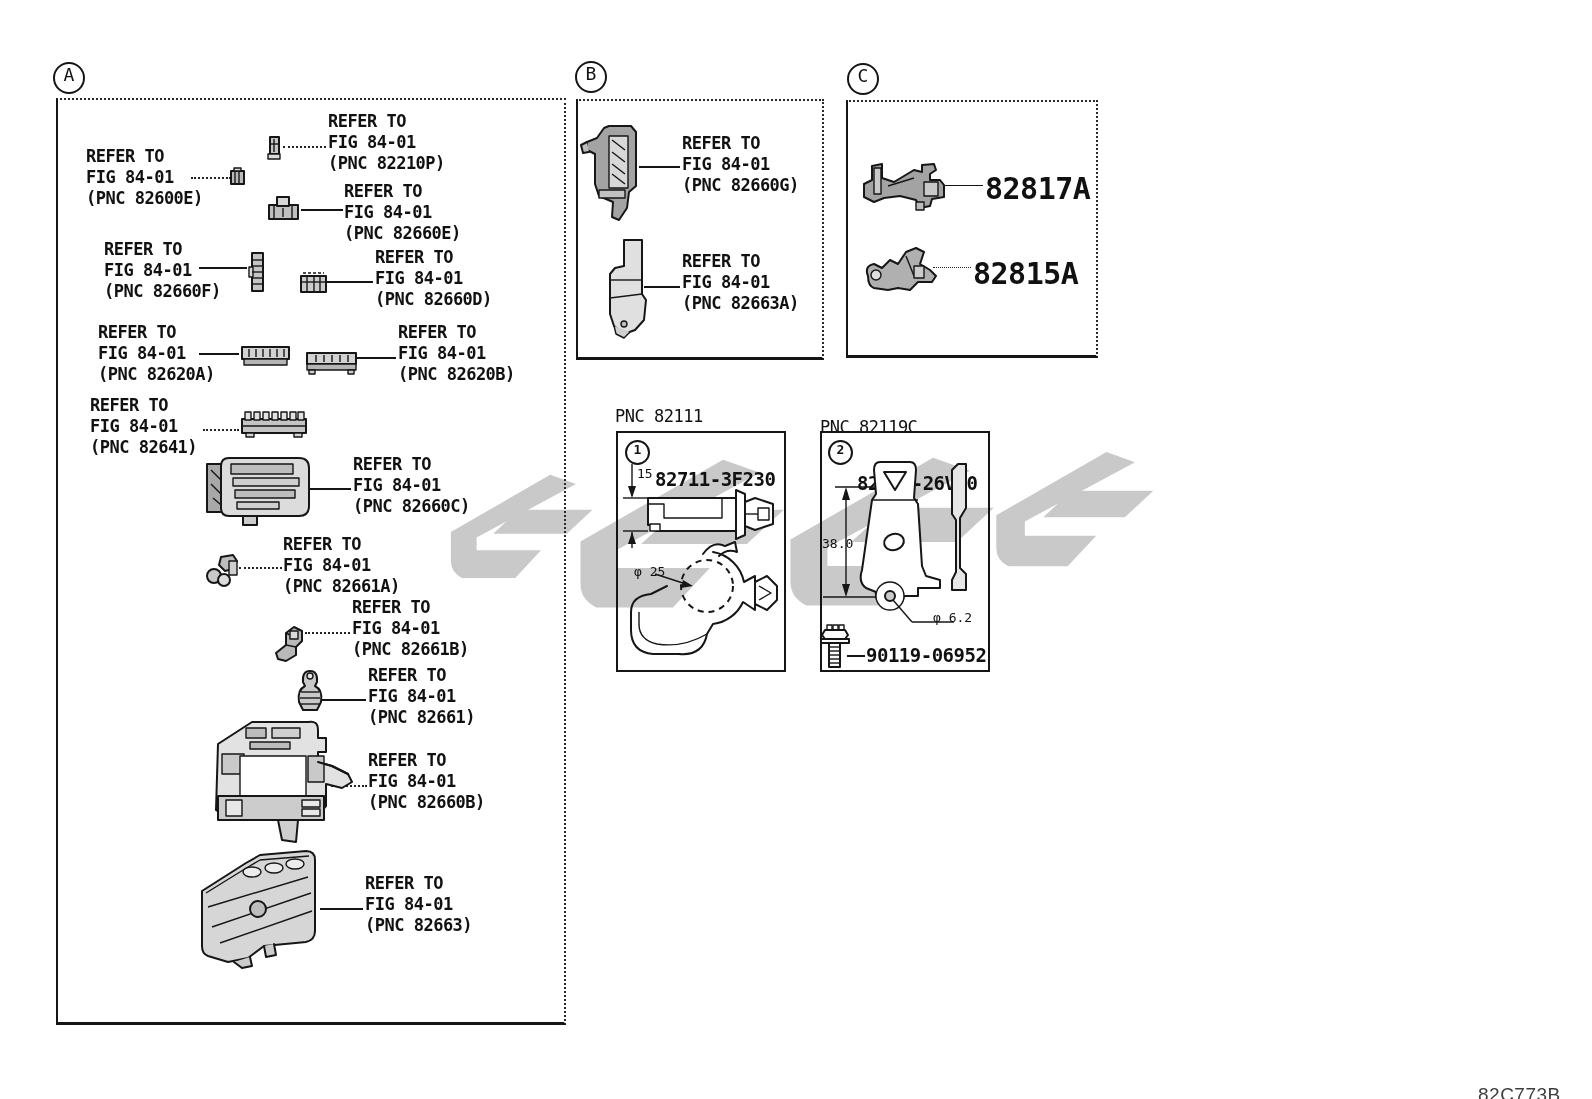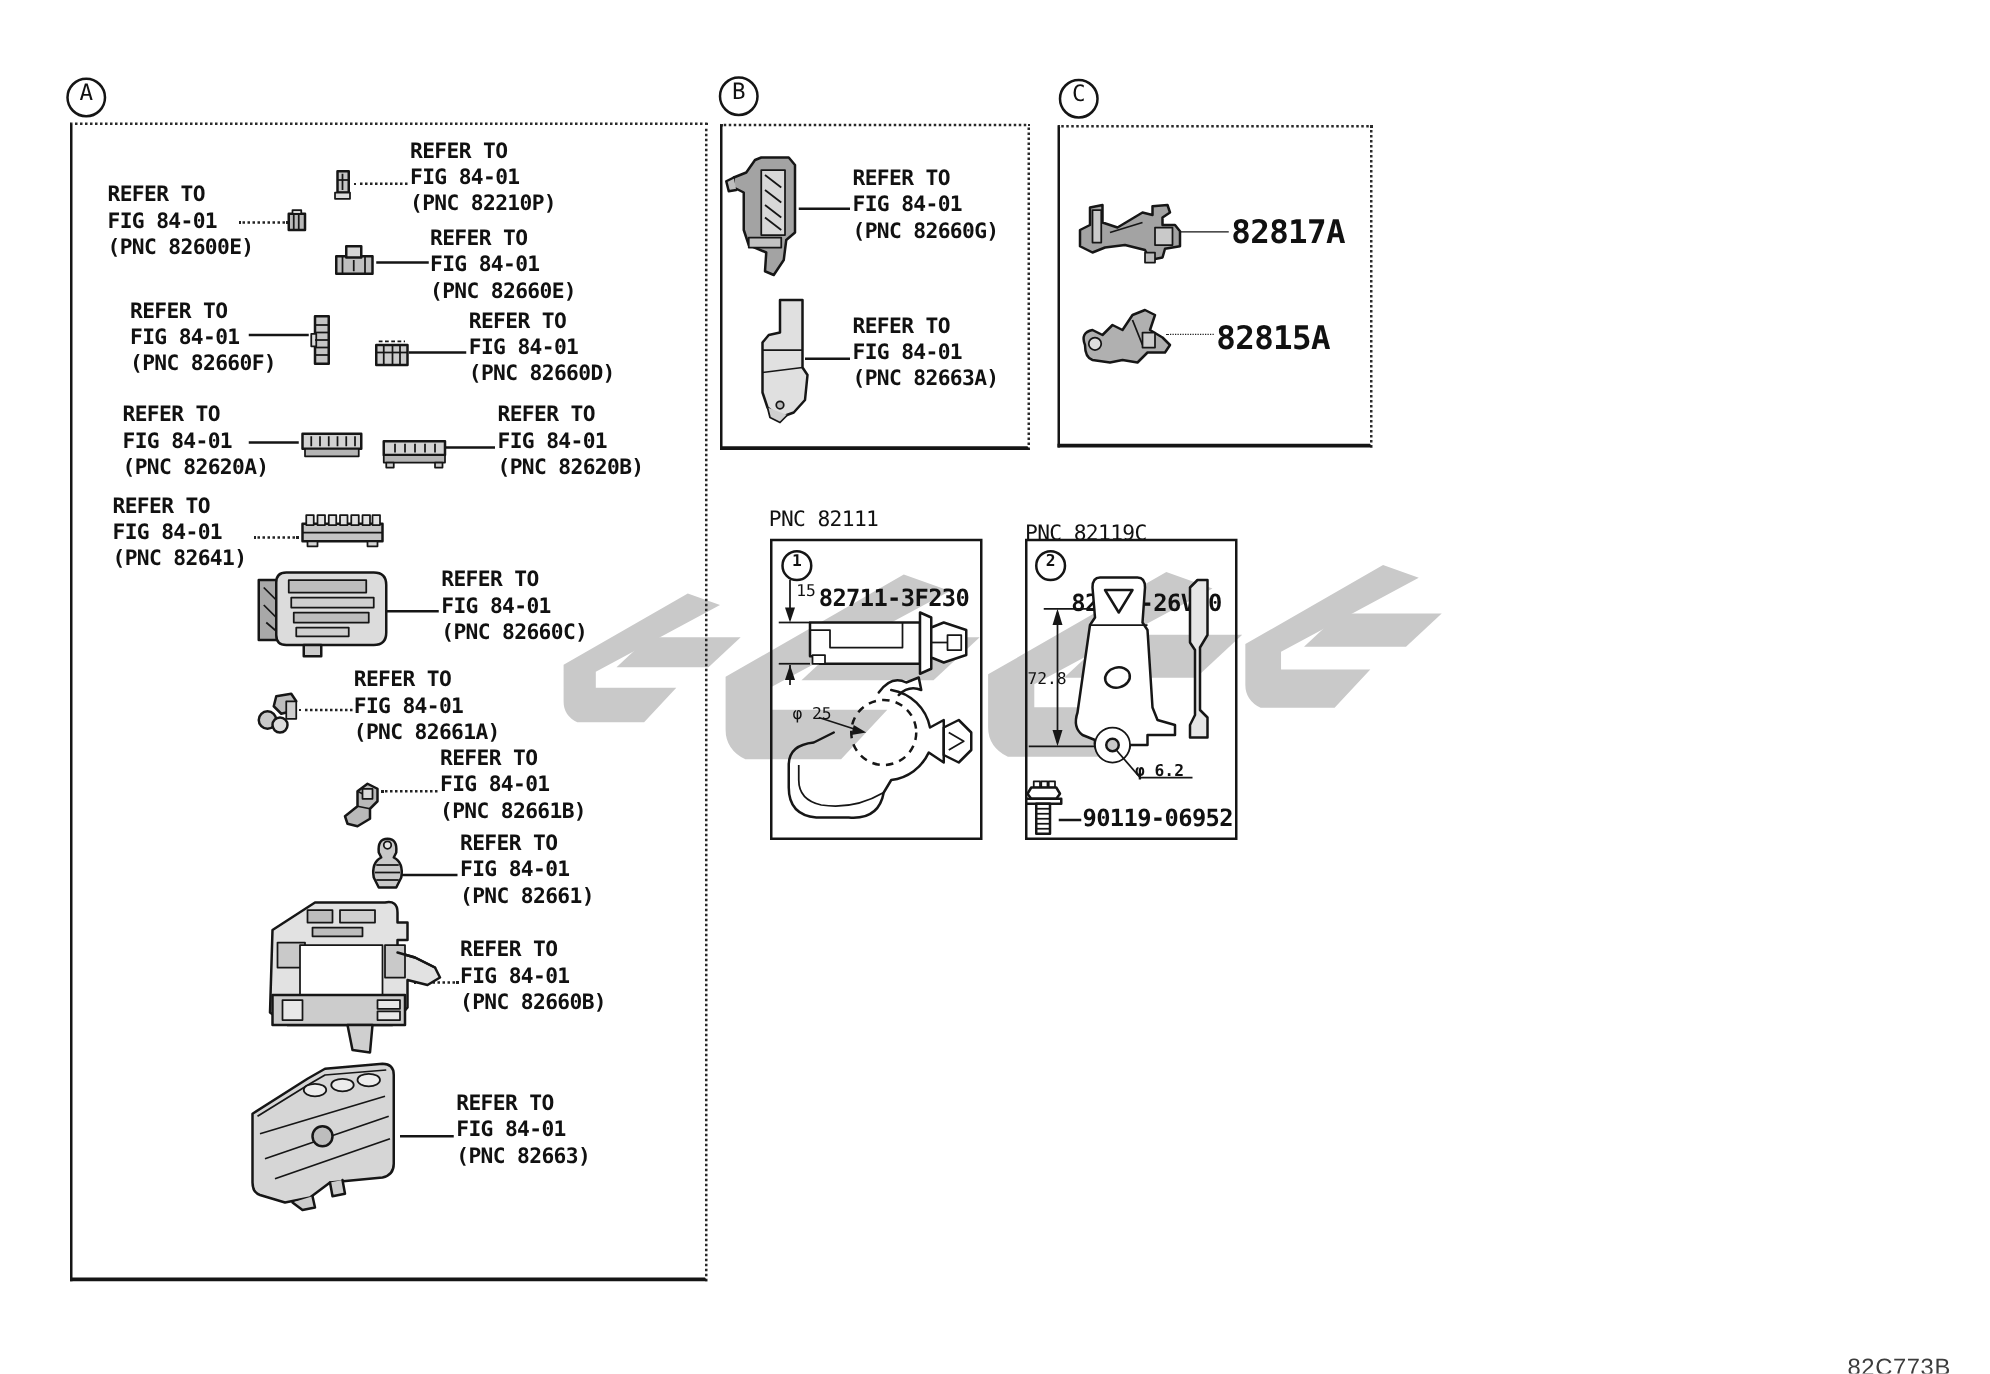--- a/index.html
+++ b/index.html
@@ -10,21 +10,21 @@
              border-right:2px dotted #2a2a2a;border-top:2px dotted #2a2a2a;}
   .panel.solid{border:2.5px solid #151515;}
   .badge{position:absolute;width:28px;height:28px;border:2px solid #151515;border-radius:50%;
          text-align:center;line-height:28px;font:400 18px "DejaVu Sans Mono",monospace;background:#fff0;}
   .lbl{position:absolute;font:700 17px/21px "DejaVu Sans Mono",monospace;letter-spacing:-0.5px;white-space:nowrap;}
   .lbl .ln{display:block;}
   .leader{position:absolute;height:0;border-top:2px solid #151515;}
   .leader.dot{border-top:2px dotted #232323;}
   .leader.thin{border-top-width:1.5px;}
   .pn{position:absolute;font:700 19px "DejaVu Sans Mono",monospace;letter-spacing:-0.5px;white-space:nowrap;}
-  .pn.big{font-size:26px;}
+  .pn.big{font-size:30px;}
   .hdr{position:absolute;font:400 17px "DejaVu Sans Mono",monospace;letter-spacing:-0.5px;white-space:nowrap;}
   .dim{position:absolute;font:400 13px "DejaVu Sans Mono",monospace;white-space:nowrap;}
   .callout{position:absolute;width:21px;height:21px;border:2px solid #151515;border-radius:50%;
            text-align:center;line-height:21px;font:700 13px "DejaVu Sans Mono",monospace;}
   .footer-code{position:absolute;font:400 19px "Liberation Sans",sans-serif;color:#3d3d3d;letter-spacing:0.5px;margin-top:32px;}
   svg{position:absolute;overflow:visible;}
   svg *{vector-effect:non-scaling-stroke;}
   .sk{stroke:#161616;stroke-width:2;stroke-linejoin:round;stroke-linecap:round;}
   .sk1{stroke:#161616;stroke-width:1.4;stroke-linejoin:round;}
   .nf{fill:none;}
@@ -369,22 +369,22 @@
     <path d="M90 96 Q66 110 40 106 Q22 102 22 86 L22 74" class="sk1 nf"></path>
     <path d="M138 44 L150 38 L160 48 L160 62 L150 72 L138 66 Z" fill="#ffffff" class="sk"></path>
     <polyline points="142,48 154,55 142,62" class="sk1 nf"></polyline>
   </svg>
 
   <div class="hdr" style="left:820px;top:417px;">PNC 82119C</div>
   <div class="panel solid" style="left:820px;top:431px;width:166px;height:237px;"></div>
   <div class="callout" style="left:828px;top:440px;">2</div>
   <div class="pn" style="left:857px;top:440px;margin-top:32px;">82715-26V60</div>
 
-  <div class="dim" style="left:822px;top:536px;">72.8</div>
-  <div class="dim" style="left:908px;top:610px;font-weight:bold;">φ 6.2</div>
+  <div class="dim" style="left:822px;top:536px;">38.0</div>
+  <div class="dim" style="left:933px;top:610px;">φ 6.2</div>
   <svg style="left:820px;top:450px;" width="165" height="178" viewBox="0 0 165 178">
     <line x1="15" y1="37" x2="58" y2="37" class="sk1"></line>
     <line x1="3" y1="147" x2="58" y2="147" class="sk1"></line>
     <line x1="26" y1="40" x2="26" y2="144" class="sk1"></line>
     <polygon points="26,37 22,50 30,50" fill="#161616"></polygon>
     <polygon points="26,147 22,134 30,134" fill="#161616"></polygon>
     <path d="M60 12 Q54 12 54 20 L56 44 L52 50 L42 120 Q38 132 46 138 L56 142 A14 14 0 0 0 84 146 L98 146 L98 138 L120 138 L120 130 L106 126 L102 116 L98 54 L94 48 L96 20 Q96 12 90 12 Z" fill="#ffffff" class="sk"></path>
     <polygon points="64,22 86,22 75,40" fill="#ffffff" class="sk"></polygon>
     <line x1="52" y1="50" x2="98" y2="50" class="sk1"></line>
     <ellipse cx="74" cy="92" rx="10" ry="8" fill="#ffffff" class="sk" transform="rotate(-15 74 92)"></ellipse>

